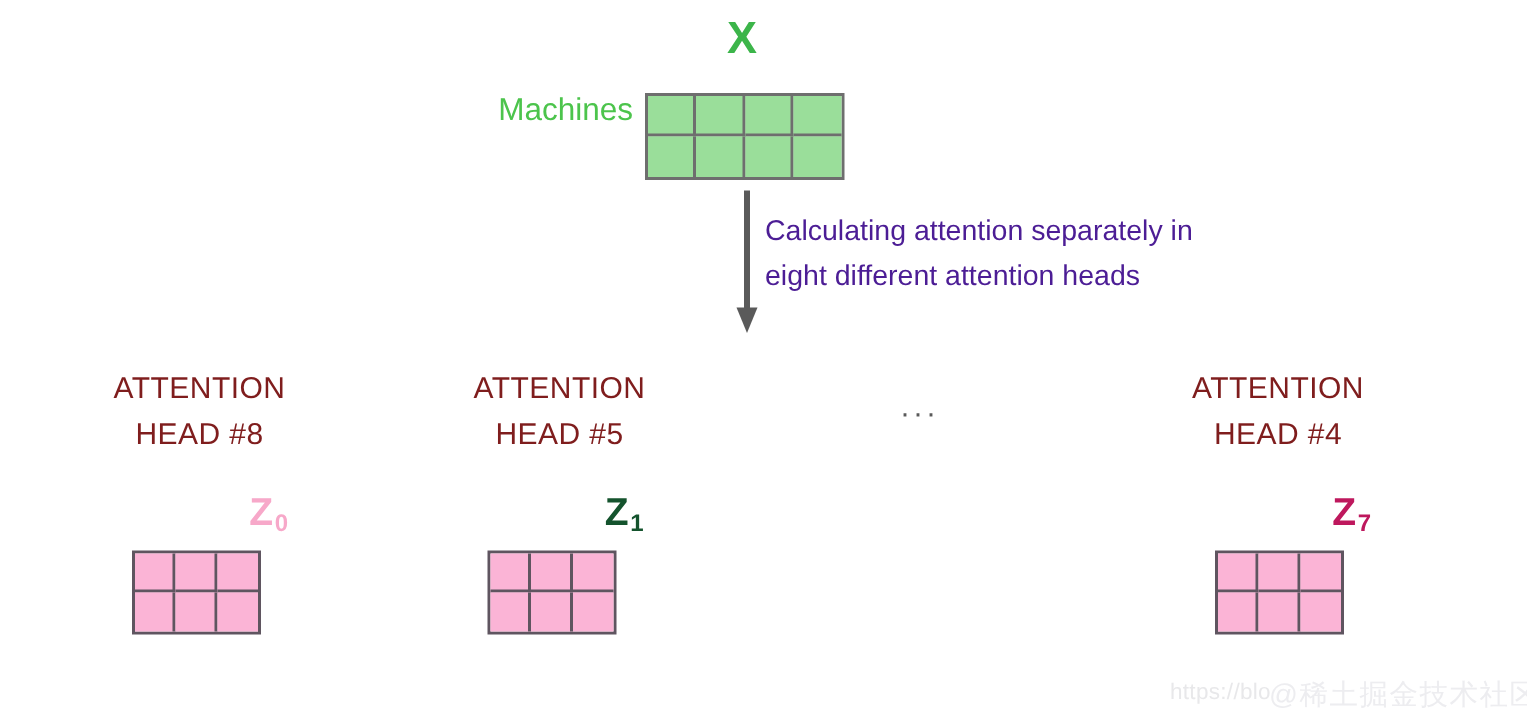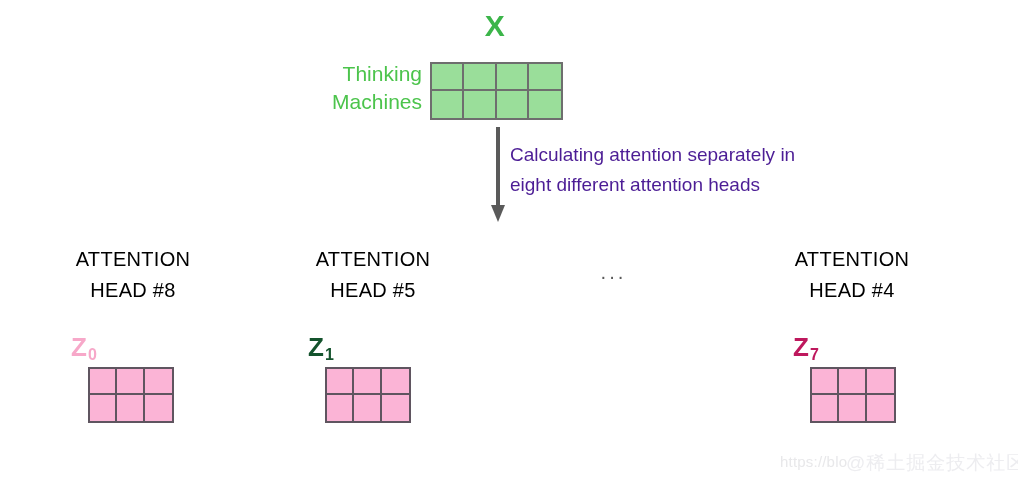--- a/index.html
+++ b/index.html
@@ -134,37 +134,37 @@
   .caption div { white-space: nowrap; }
 
   
   .head-title {
     position: absolute;
     top: 244px;
     width: 220px;
     text-align: center;
     font-size: 20px;
     line-height: 31px;
-    color: #000000;
+    color: #7f1d1d;
     letter-spacing: 0.3px;
   }
   .head-title div { white-space: nowrap; }
   .h0 { left: 23px; }
   .h1 { left: 263px; }
   .h7 { left: 742px; }
 
   .z-label {
     position: absolute;
     top: 325px;
     width: 120px;
-    text-align: left;
+    text-align: right;
     font-size: 26px;
     font-weight: bold;
     color: #f7a8c9;
-    line-height: 44px;
+    line-height: 32px;
   }
   .z-label sub {
     font-size: 16px;
     font-weight: bold;
     vertical-align: baseline;
     position: relative;
     top: 4px;
     left: 1px;
   }
   .z0 { left: 71px; }
@@ -211,21 +211,20 @@
   }
 </style>
 </head>
 <body>
 
 <div class="stage">
 
   <div class="x-label" style="color: rgb(60, 181, 74);">X</div>
 
   <div class="input-words" style="color: rgb(76, 196, 76);">
-    <div>Thinking</div>
     <div>Machines</div>
   </div>
 
   <div class="matrix matrix-x" style="border-color: rgb(110, 110, 110);">
     <div class="cell" style="background: rgb(154, 222, 154); border-color: rgb(110, 110, 110);"></div>
     <div class="cell" style="background: rgb(154, 222, 154); border-color: rgb(110, 110, 110);"></div>
     <div class="cell" style="background: rgb(154, 222, 154); border-color: rgb(110, 110, 110);"></div>
     <div class="cell last-col" style="background: rgb(154, 222, 154); border-color: rgb(110, 110, 110);"></div>
     <div class="cell last-row" style="background: rgb(154, 222, 154); border-color: rgb(110, 110, 110);"></div>
     <div class="cell last-row" style="background: rgb(154, 222, 154); border-color: rgb(110, 110, 110);"></div>

